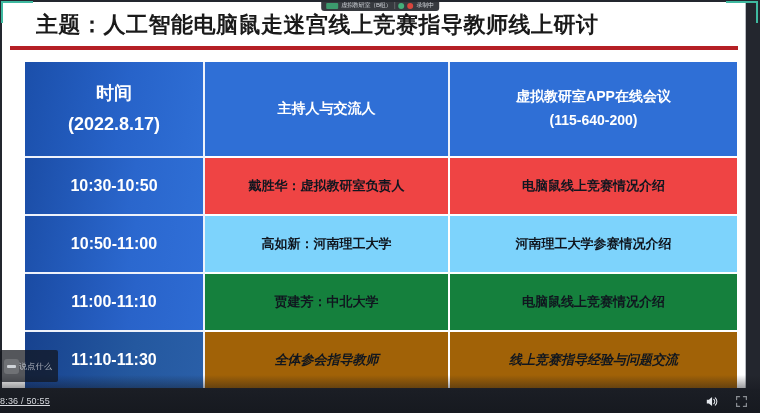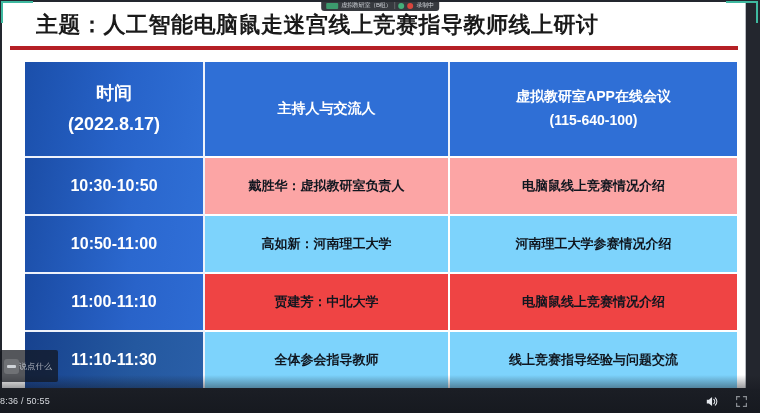--- a/index.html
+++ b/index.html
@@ -177,24 +177,24 @@
 
   .cell-text {
     height: 58px;
     font-size: 13px;
     font-weight: bold;
     color: #10161f;
     border-top: 2px solid #ffffff;
   }
   .cell-host { border-right: 2px solid #ffffff; }
 
-  .rb-1 { background: #fca5a5; }
+  .rb-1 { background: #ef4444; }
   .rb-2 { background: #7dd3fc; }
-  .rb-3 { background: #ef4444; }
-  .rb-4 { background: #7dd3fc; }
+  .rb-3 { background: #15803d; }
+  .rb-4 { background: #a16207; font-style: italic; }
 
   
   .danmaku-bar {
     position: absolute;
     left: 0px;
     bottom: 31px;
     display: flex;
     align-items: center;
     gap: 0;
     height: 32px;
@@ -235,20 +235,21 @@
     z-index: 55;
     display: flex;
     align-items: center;
   }
   .time-display {
     margin-left: 0px;
     font-size: 9px;
     color: #d6d9de;
     letter-spacing: 0.2px;
     white-space: nowrap;
+    text-decoration: underline;
   }
   .player-spacer { flex: 1 1 auto; }
 
   .ctrl-icon {
     width: 22px; height: 22px;
     display: flex;
     align-items: center;
     justify-content: center;
     flex: 0 0 auto;
   }
@@ -288,21 +289,21 @@
         <tr>
           <th class="hdr-time">
             <div>时间</div>
             <div>(2022.8.17)</div>
           </th>
           <th class="hdr-host">
             <div>主持人与交流人</div>
           </th>
           <th class="hdr-meeting">
             <div>虚拟教研室APP在线会议</div>
-            <div>(115-640-100)</div>
+            <div>(115-640-200)</div>
           </th>
         </tr>
       </thead>
       <tbody>
         <tr>
           <td class="cell-time rt-a">10:30-10:50</td>
           <td class="cell-text cell-host rb-1">戴胜华：虚拟教研室负责人</td>
           <td class="cell-text rb-1">电脑鼠线上竞赛情况介绍</td>
         </tr>
         <tr>

